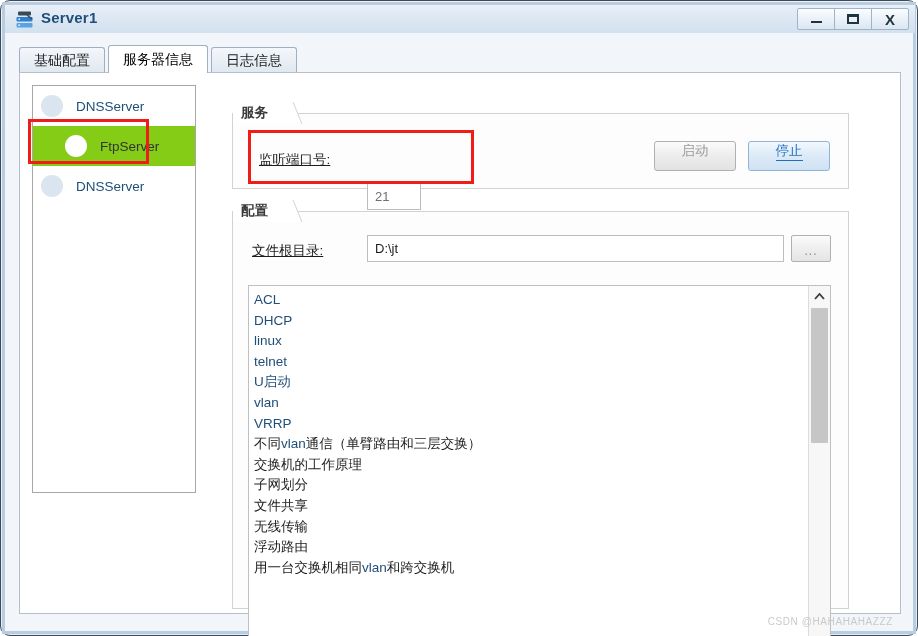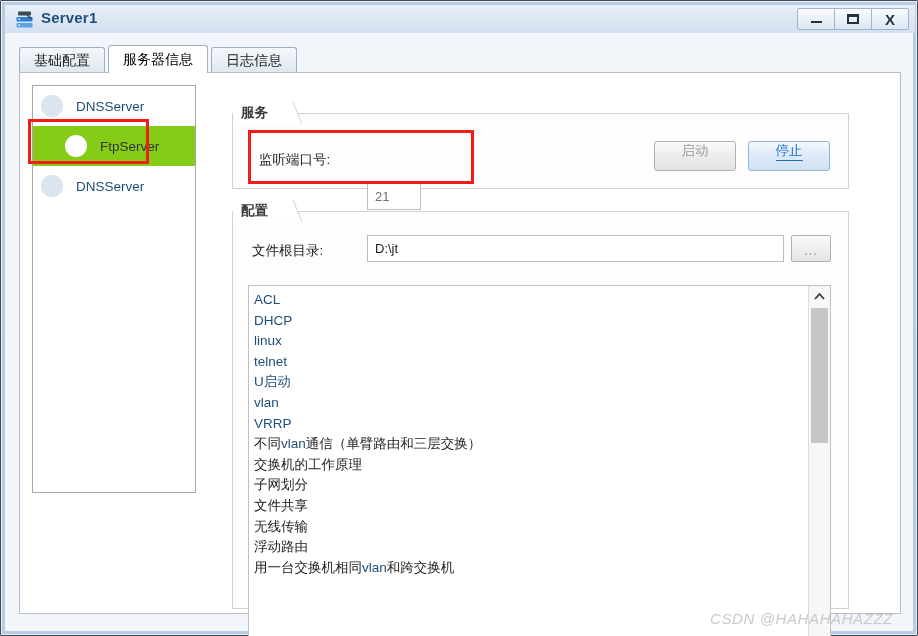--- a/index.html
+++ b/index.html
@@ -8,21 +8,21 @@
     background:#ffffff;
     font-family:"Liberation Sans","DejaVu Sans",sans-serif;
     overflow:hidden;
   }
   
   .window{
     position:absolute;left:0;top:0;width:918px;height:636px;
     box-sizing:border-box;
     background:linear-gradient(to bottom,#eef3fa 0%,#e4ecf6 100%);
     border:1px solid #3f4a54;
-    border-radius:1px;
+    border-radius:10px;
   }
   .win-inner-border{
     position:absolute;left:1px;top:1px;right:1px;bottom:1px;
     border:3px solid #b9cde2;
     box-sizing:border-box;
     background:#f2f6fb;
   }
   
   .titlebar{
     position:absolute;left:4px;top:4px;width:910px;height:28px;
@@ -147,20 +147,21 @@
     transform:skewX(22deg);
   }
   #group-service{left:231px;top:112px;width:617px;height:76px;padding-left:38px;}
   #group-config{left:231px;top:210px;width:617px;height:398px;}
 
   
   .field-label{
     position:absolute;
     font-size:13.5px;color:#1d1d1d;
     white-space:nowrap;
+    text-decoration:underline;
   }
   .textbox{
     position:absolute;
     background:#ffffff;
     border:1px solid #bdbdbd;
     box-sizing:border-box;
     display:flex;align-items:center;
     padding-left:7px;
     font-size:13px;color:#4a4a4a;
   }
@@ -235,24 +236,23 @@
   .sb-arrow.up{top:0;}
   .sb-arrow.down{bottom:0;}
   .sb-thumb{
     position:absolute;left:2px;top:22px;width:17px;height:135px;
     background:#c6c6c6;
     border-radius:1px;
   }
   
   .watermark{
     position:absolute;right:24px;bottom:8px;
-    font-size:15px;color:#c9c9c9;
+    font-size:10px;color:#c9c9c9;
     letter-spacing:.6px;
     white-space:nowrap;
-    font-style:italic;
   }
 </style>
 </head>
 <body>
 
 <div class="window">
   <div class="win-inner-border"></div>
 
   <div class="titlebar">
     <span class="title-icon">

